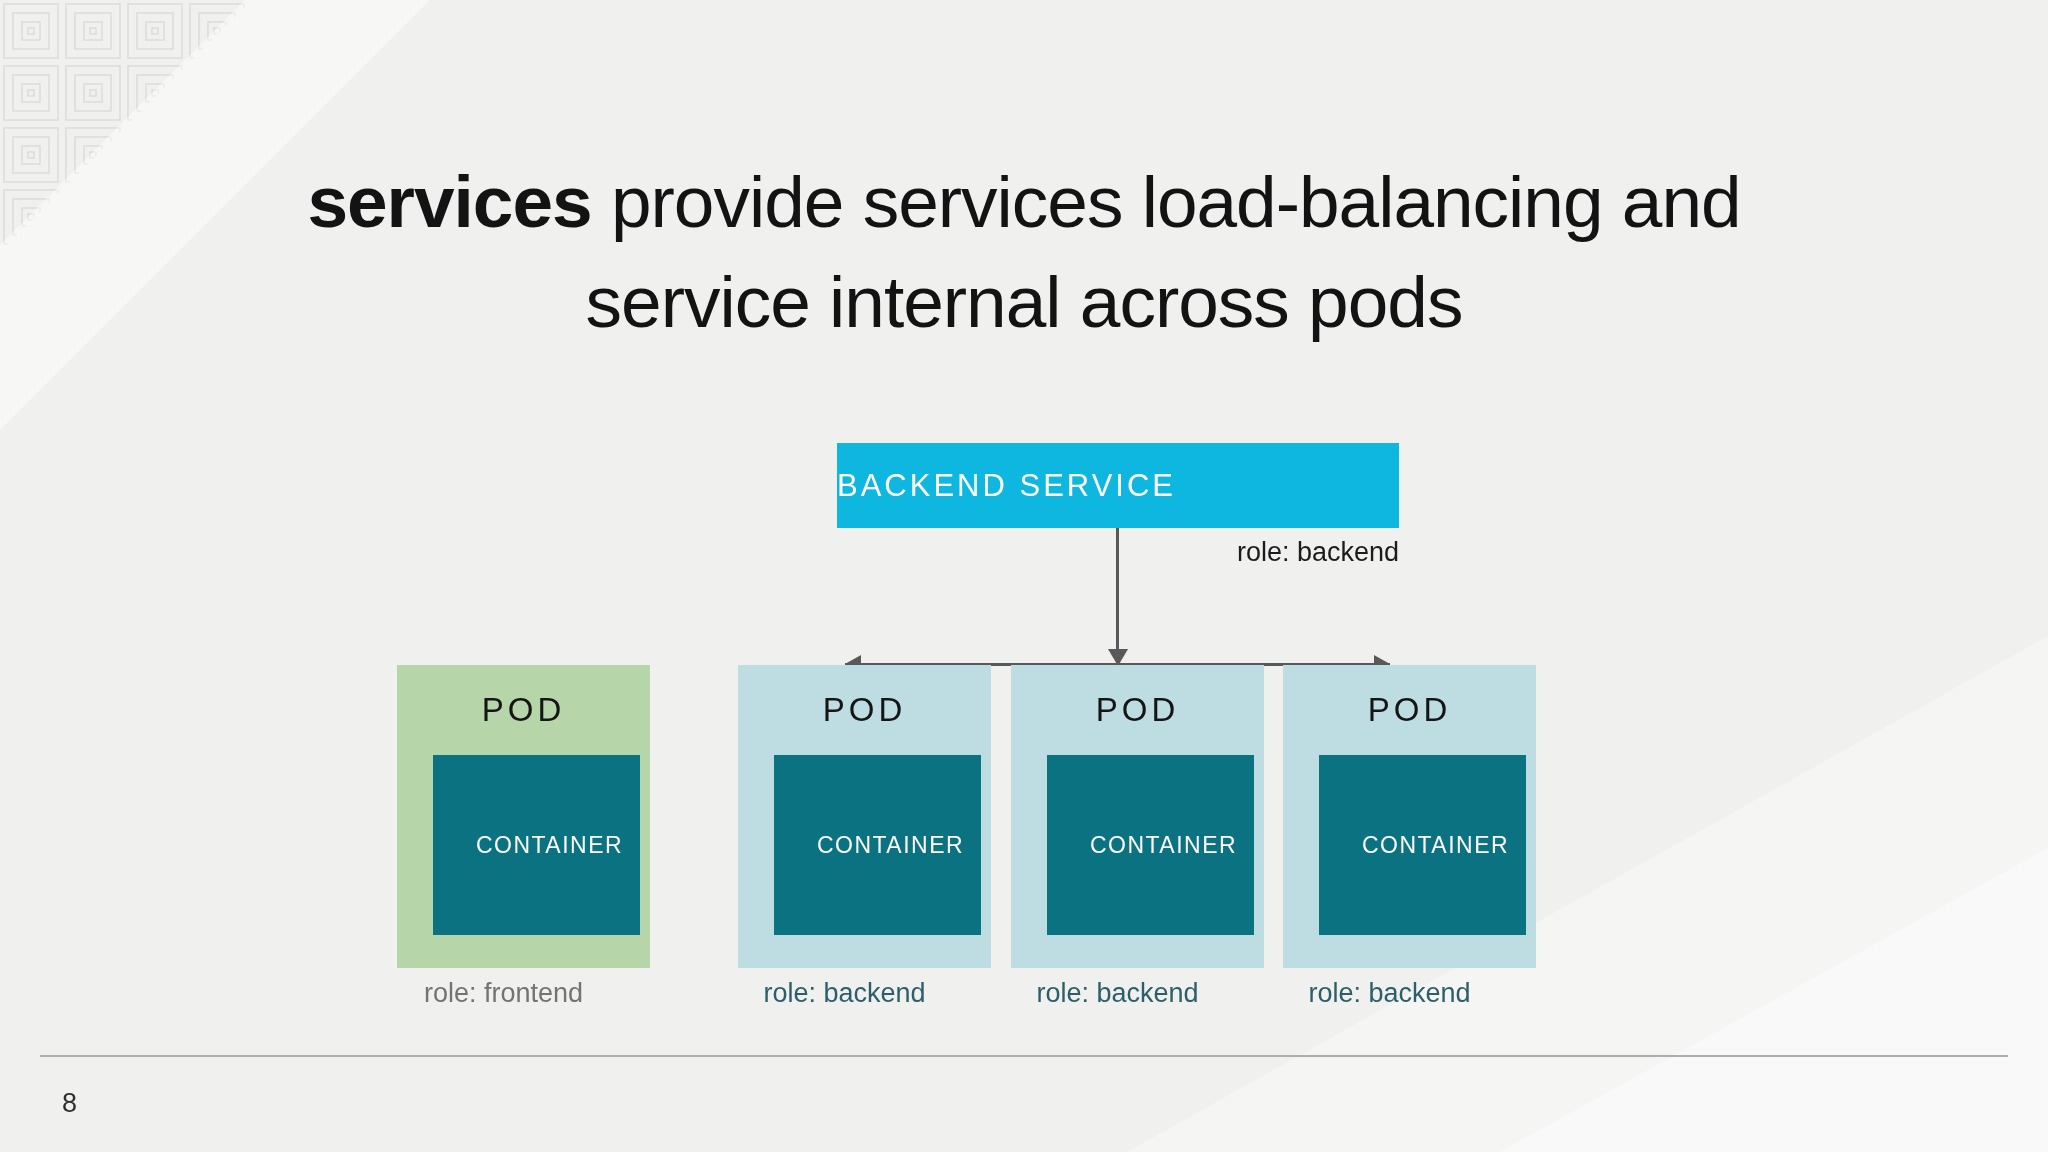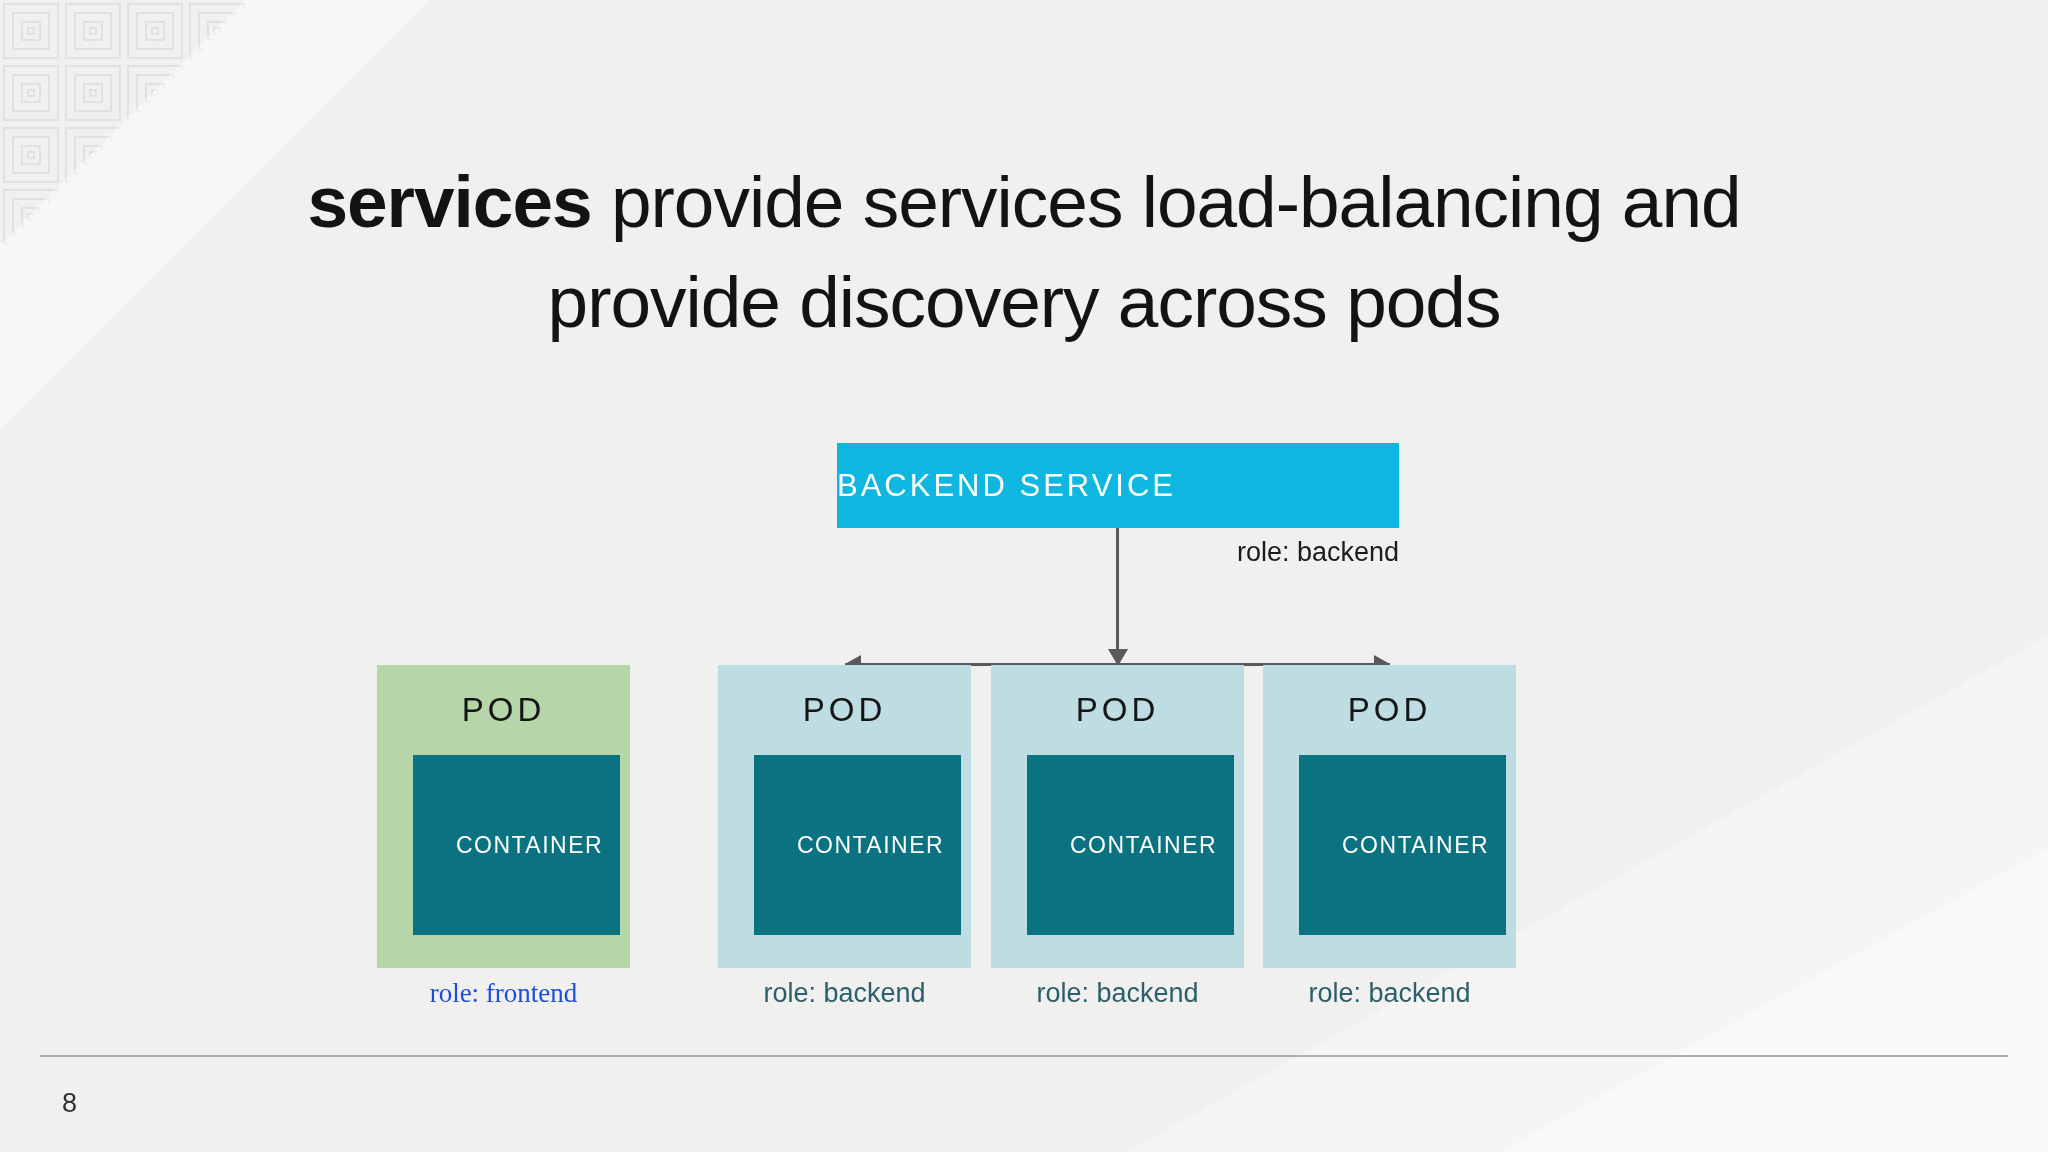--- a/index.html
+++ b/index.html
@@ -41,39 +41,39 @@
 
   .connector{position:absolute;background:#58595b;}
   .v-line{left:1116px;top:528px;width:3px;height:122px;}
   .h-line{left:845px;top:663px;width:545px;height:3px;}
   .arrowhead{position:absolute;width:0;height:0;}
   .arrow-down{left:1108px;top:649px;border-left:10px solid transparent;border-right:10px solid transparent;border-top:17px solid #58595b;}
   .arrow-left{left:845px;top:655px;border-top:9px solid transparent;border-bottom:9px solid transparent;border-right:16px solid #58595b;}
   .arrow-right{left:1374px;top:655px;border-top:9px solid transparent;border-bottom:9px solid transparent;border-left:16px solid #58595b;}
 
   .pod{
-    position:absolute;top:665px;width:253px;height:303px;
+    position:absolute;top:665px;width:253px;height:303px;margin-left:20px;
   }
   .pod--frontend{background:#b6d5a8;}
   .pod--backend{background:#bedde3;}
   .pod-label{
     position:absolute;left:0;top:26px;width:100%;
     text-align:center;color:#151515;font-size:33px;letter-spacing:4px;
   }
   .container-box{
     position:absolute;left:36px;top:90px;width:181px;height:180px;
     background:#0a7280;
     display:flex;align-items:center;justify-content:center;padding-left:26px;
   }
   .container-label{color:#ffffff;font-size:23px;letter-spacing:1.5px;}
   .pod-role{
     position:absolute;top:978px;width:253px;
     text-align:center;font-size:27px;
   }
-  .role--frontend{color:#1d4ed8;font-family:Liberation Serif, serif;}
+  .role--frontend{color:#737373;}
   .role--backend{color:#2d5f6b;}
 
   .footer-divider{
     position:absolute;left:40px;top:1055px;width:1968px;height:2px;
     background:#adadad;
   }
   .page-number{
     position:absolute;left:62px;top:1088px;
     color:#2f2f2f;font-size:27px;
   }
@@ -96,21 +96,21 @@
     </defs>
     <rect width="252" height="252" fill="url(#sqpat)"></rect>
   </svg>
 
   <div class="band band-tl-1"></div>
   <div class="band band-br-1"></div>
   <div class="band band-br-2"></div>
 
   <div class="title">
     <div><b>services</b><span> provide services load-balancing and</span></div>
-    <div>provide discovery across pods</div>
+    <div>service internal across pods</div>
   </div>
 
   <div class="service-box">
     <span>BACKEND SERVICE</span>
   </div>
   <div class="service-role">role: backend</div>
 
   <div class="connector v-line"></div>
   <div class="connector h-line"></div>
   <div class="arrowhead arrow-down"></div>

